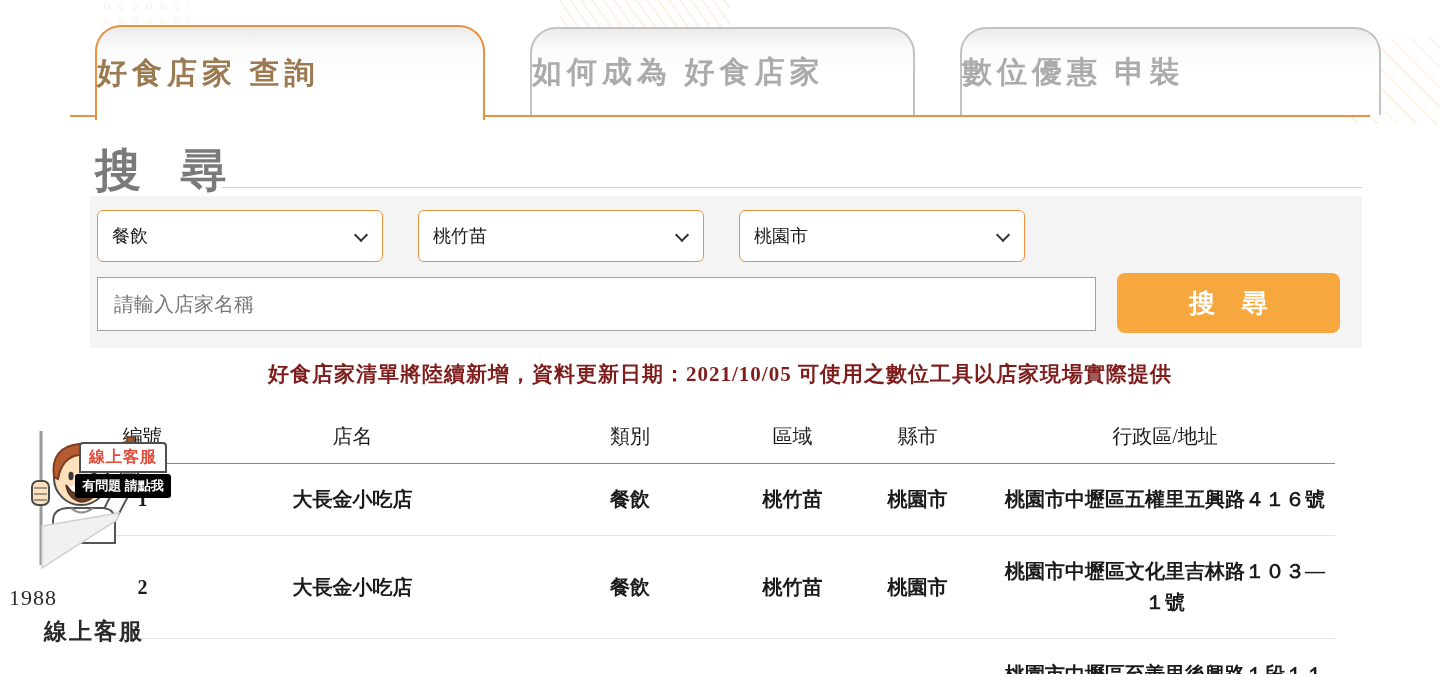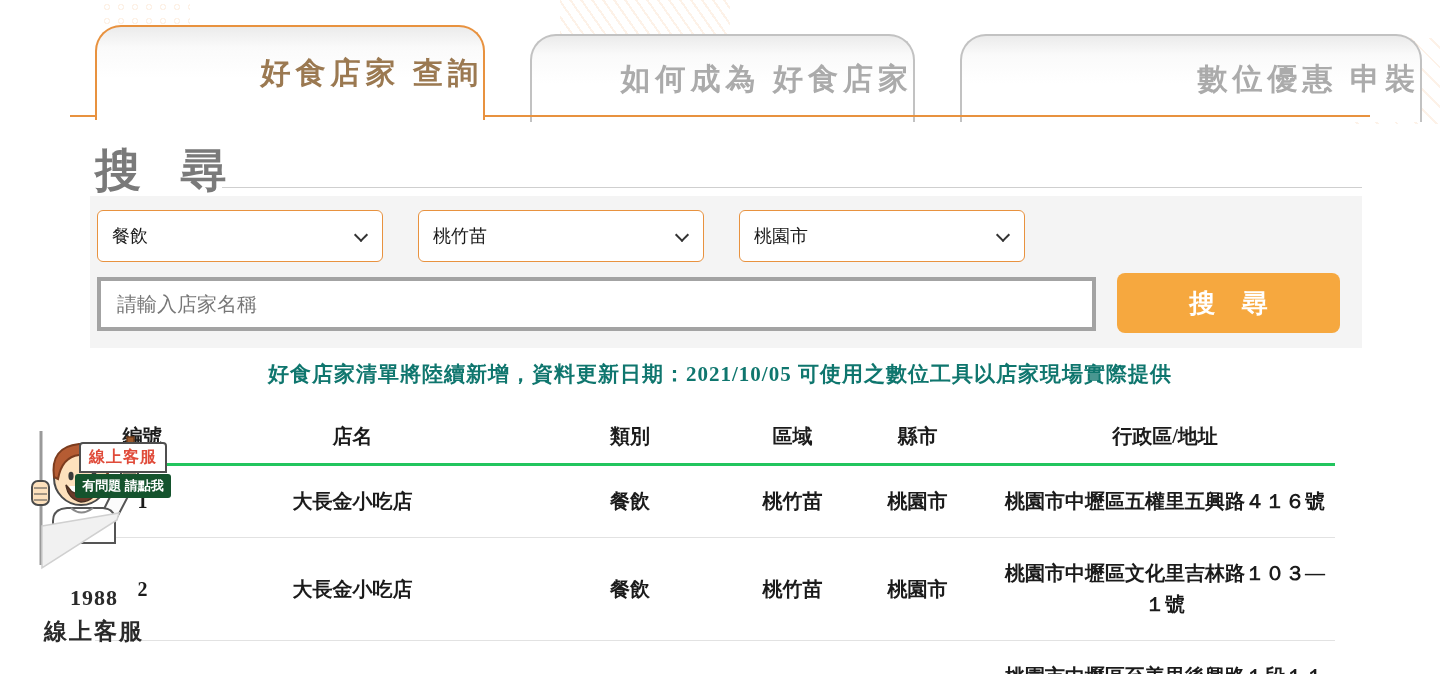--- a/index.html
+++ b/index.html
@@ -21,33 +21,33 @@
     left:560px; top:0; width:170px; height:62px;
     background:repeating-linear-gradient(55deg, transparent 0 7px, #f0a05a 7px 9px);
   }
   .deco-chevrons {
     left:1348px; top:38px; width:92px; height:86px;
     background:repeating-linear-gradient(45deg, transparent 0 6px, #f0a05a 6px 8px, transparent 8px 14px);
   }
 
   
   .tab {
-    position:absolute; display:flex; align-items:center; justify-content:flex-end;
+    position:absolute; display:flex; align-items:center; justify-content:flex-start;
     border-radius:26px 26px 0 0; font-size:30px; font-weight:700; letter-spacing:5px;
     background:linear-gradient(180deg,#ebebeb 0%,#fafafa 22%,#ffffff 55%);
     cursor:pointer;
   }
   .tab-active {
     left:95px; top:25px; width:390px; height:95px; z-index:3;
     border:2px solid #E8923F; border-bottom:none; color:#9B7951;
   }
-  .tab-idle { top:34px; height:88px; z-index:1;
+  .tab-idle { top:27px; height:88px; z-index:1;
     border:2px solid #C2C2C2; border-bottom:none; color:#ABABAB; }
   .tab-idle.t2 { left:530px; width:385px; }
-  .tab-idle.t3 { left:960px; width:462px; }
+  .tab-idle.t3 { left:960px; width:421px; }
   .tab-underline {
     position:absolute; left:70px; top:115px; width:1300px; height:2px;
     background:#E8923F; z-index:2;
   }
 
   
   .search-heading {
     position:absolute; left:95px; top:140px; font-size:46px; font-weight:700;
     color:#7A7A7A; letter-spacing:14px;
   }
@@ -69,69 +69,69 @@
     font-family:inherit; font-size:18px; color:#1a1a1a; padding:0 34px 0 14px; cursor:pointer;
   }
   .chev {
     position:absolute; right:16px; top:19px; width:10px; height:10px;
     border-right:2px solid #333; border-bottom:2px solid #333;
     transform:rotate(45deg); pointer-events:none;
   }
   .sw1 { left:7px; } .sw2 { left:328px; } .sw3 { left:649px; } .sw4 { left:970px; }
   .keyword-input {
     position:absolute; left:7px; top:81px; width:999px; height:54px;
-    border:4px solid #a3a3a3; background:#fff; font-family:inherit;
+    border:1px solid #a3a3a3; background:#fff; font-family:inherit;
     font-size:20px; color:#333; padding:0 16px;
   }
   .keyword-input::placeholder { color:#777; opacity:1; }
   .search-button {
     position:absolute; left:1027px; top:77px; width:223px; height:60px;
     background:#F6A83F; color:#ffffff; border:none; border-radius:8px;
     font-family:inherit; font-size:26px; font-weight:700; letter-spacing:10px;
     text-indent:10px; cursor:pointer;
   }
 
   
   .notice {
     position:absolute; left:0; top:360px; width:1440px; text-align:center;
-    font-size:21px; font-weight:700; color:#0f766e; letter-spacing:1px;
+    font-size:21px; font-weight:700; color:#7f1d1d; letter-spacing:1px;
   }
 
   
   .store-table {
     position:absolute; left:95px; top:413px; width:1240px;
     border-collapse:collapse; table-layout:fixed;
     font-size:20px; color:#1B1B1B; text-align:center;
   }
   .store-table col.c1{width:95px;}  .store-table col.c2{width:325px;}
   .store-table col.c3{width:230px;} .store-table col.c4{width:95px;}
   .store-table col.c5{width:155px;} .store-table col.c6{width:340px;}
   .store-table th {
-    font-weight:700; padding:10px 0 13px; border-bottom:3px solid #22c55e;
+    font-weight:400; padding:10px 0 13px; border-bottom:1px solid #22c55e;
   }
   .store-table td {
     font-weight:600; padding:20px 4px; border-bottom:1px solid #E2E2E2;
     line-height:1.55; vertical-align:middle;
   }
 
   
   .cs-widget { position:absolute; left:9px; top:425px; width:170px; height:249px; z-index:5; cursor:pointer; }
   .cs-sign { position:absolute; left:70px; top:17px; width:88px; text-align:center; }
   .cs-sign-top {
     background:#ffffff; border:2px solid #4F4F4F; border-radius:4px 4px 0 0;
     color:#E04B3A; font-size:16px; font-weight:700; letter-spacing:1px; padding:3px 0;
   }
   .cs-sign-bottom {
-    position:relative; left:-4px; width:96px; background:#14532d; border-radius:3px;
+    position:relative; left:-4px; width:96px; background:#000000; border-radius:3px;
     color:#ffffff; font-size:13px; font-weight:700; padding:3px 0; margin-top:1px;
     font-family:"Liberation Sans","DejaVu Sans",sans-serif;
   }
   .cs-phone {
-    position:absolute; left:0; top:160px; width:170px; text-align:center;
-    font-size:22px; font-weight:700; color:#2A2A2A; letter-spacing:1px;
+    position:absolute; left:0; top:160px; width:170px; text-align:left;
+    font-size:22px; font-weight:400; color:#2A2A2A; letter-spacing:1px;
   }
   .cs-caption {
     position:absolute; left:0; top:191px; width:170px; text-align:center;
     font-size:23px; font-weight:700; color:#2A2A2A; letter-spacing:2px;
   }
 </style>
 </head>
 <body>
 
 <div class="page">

